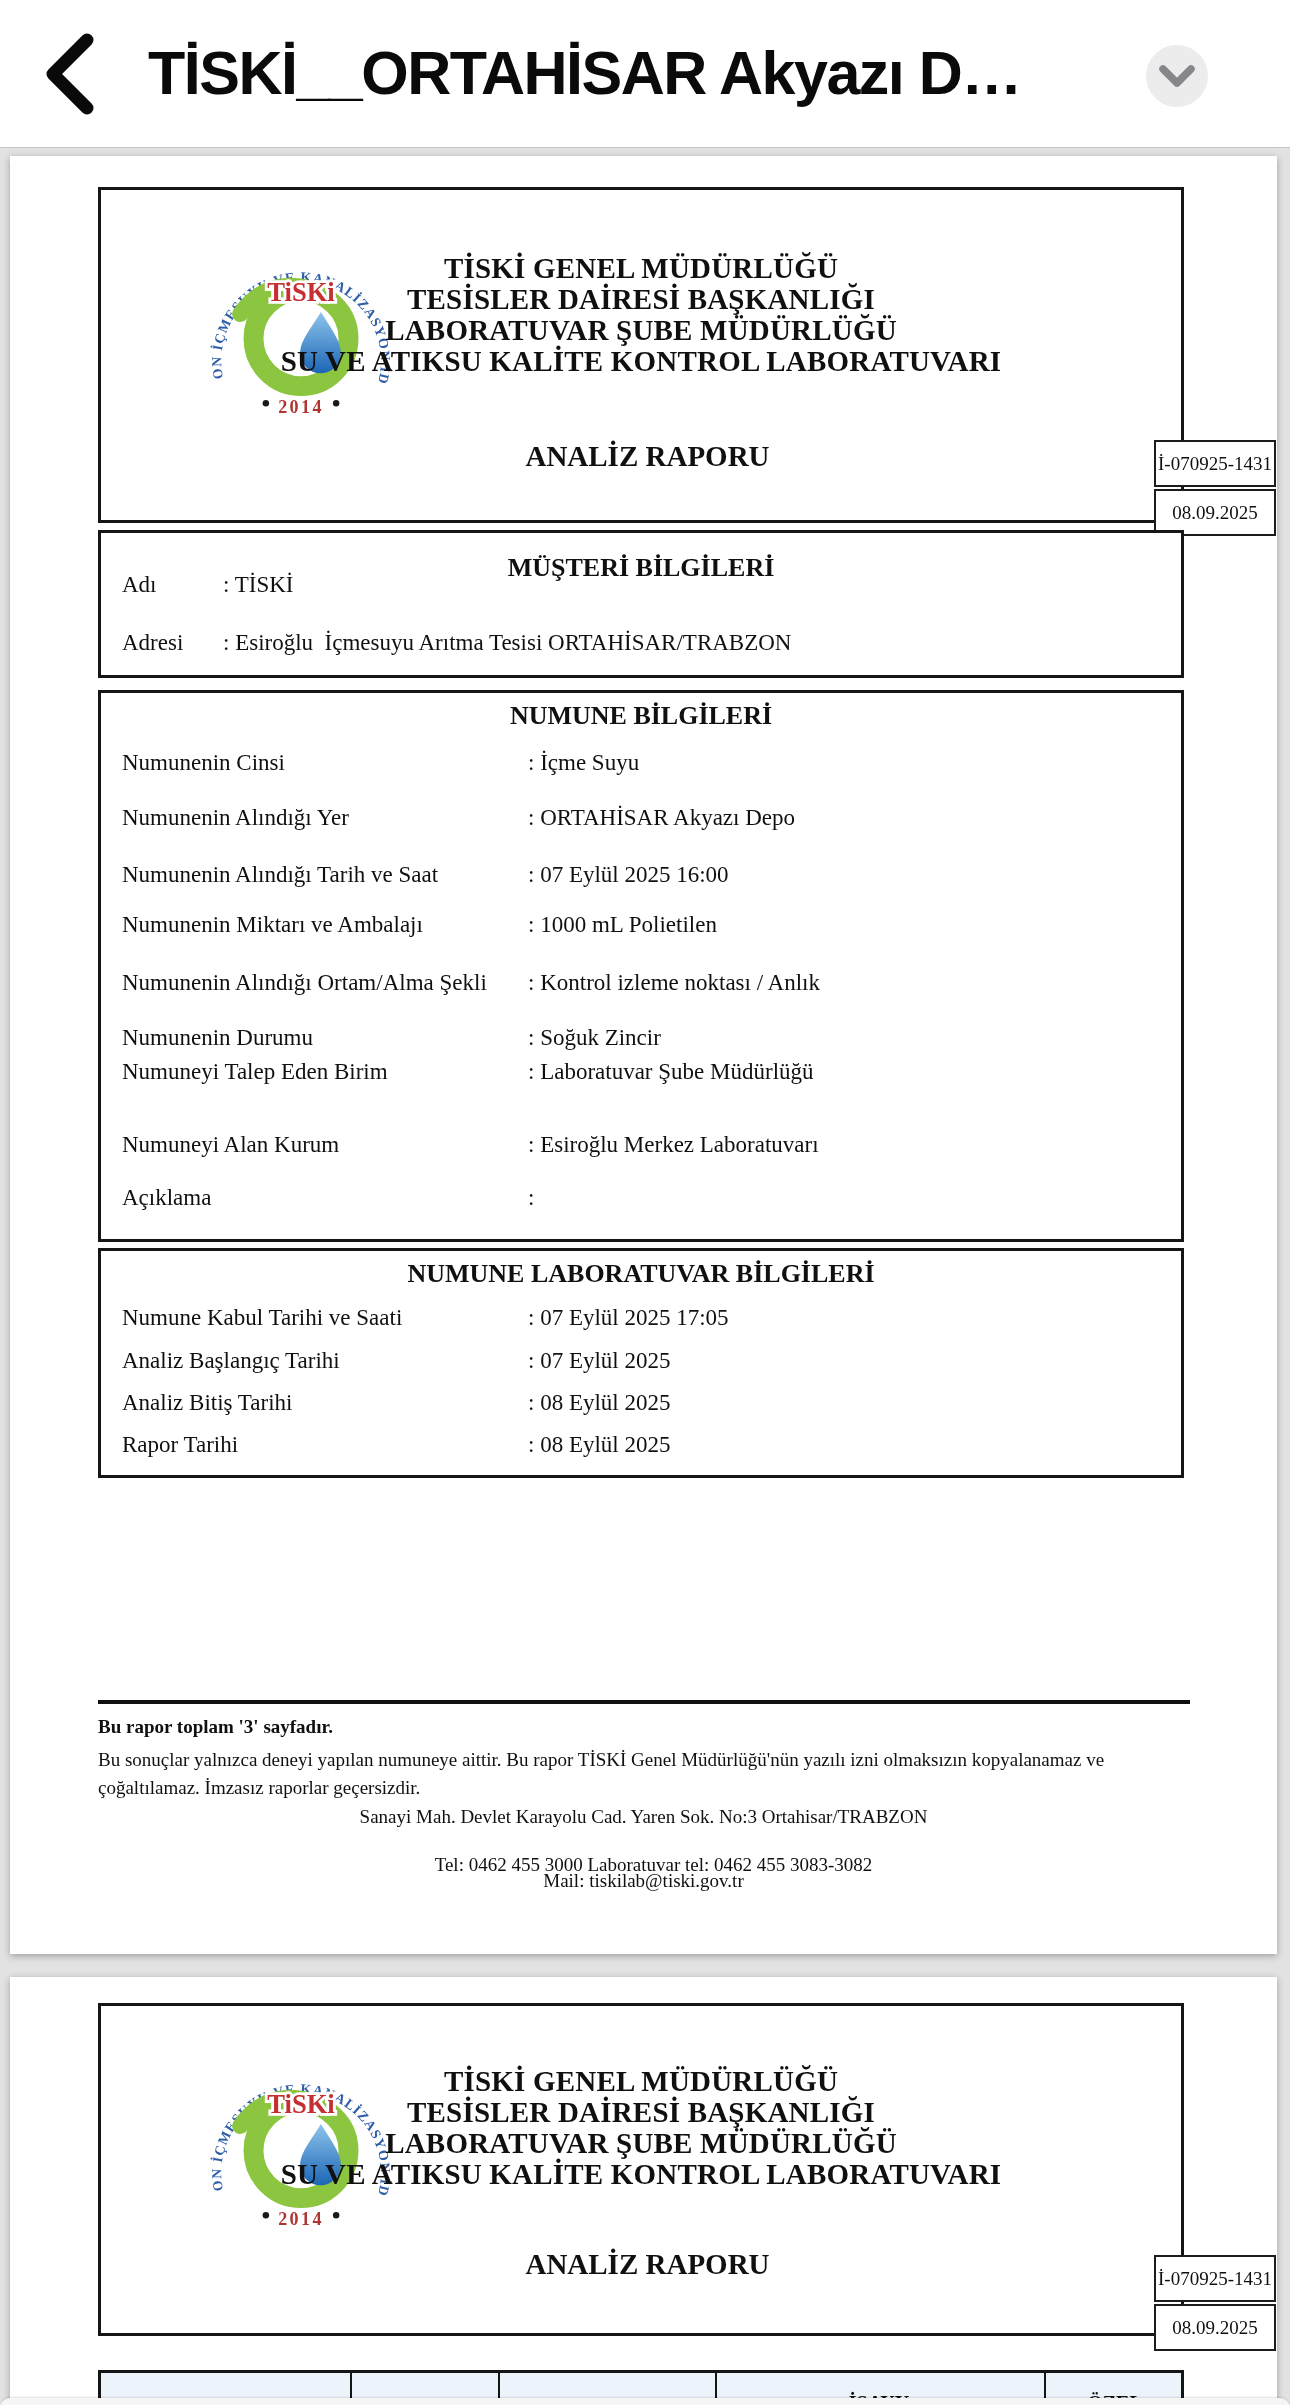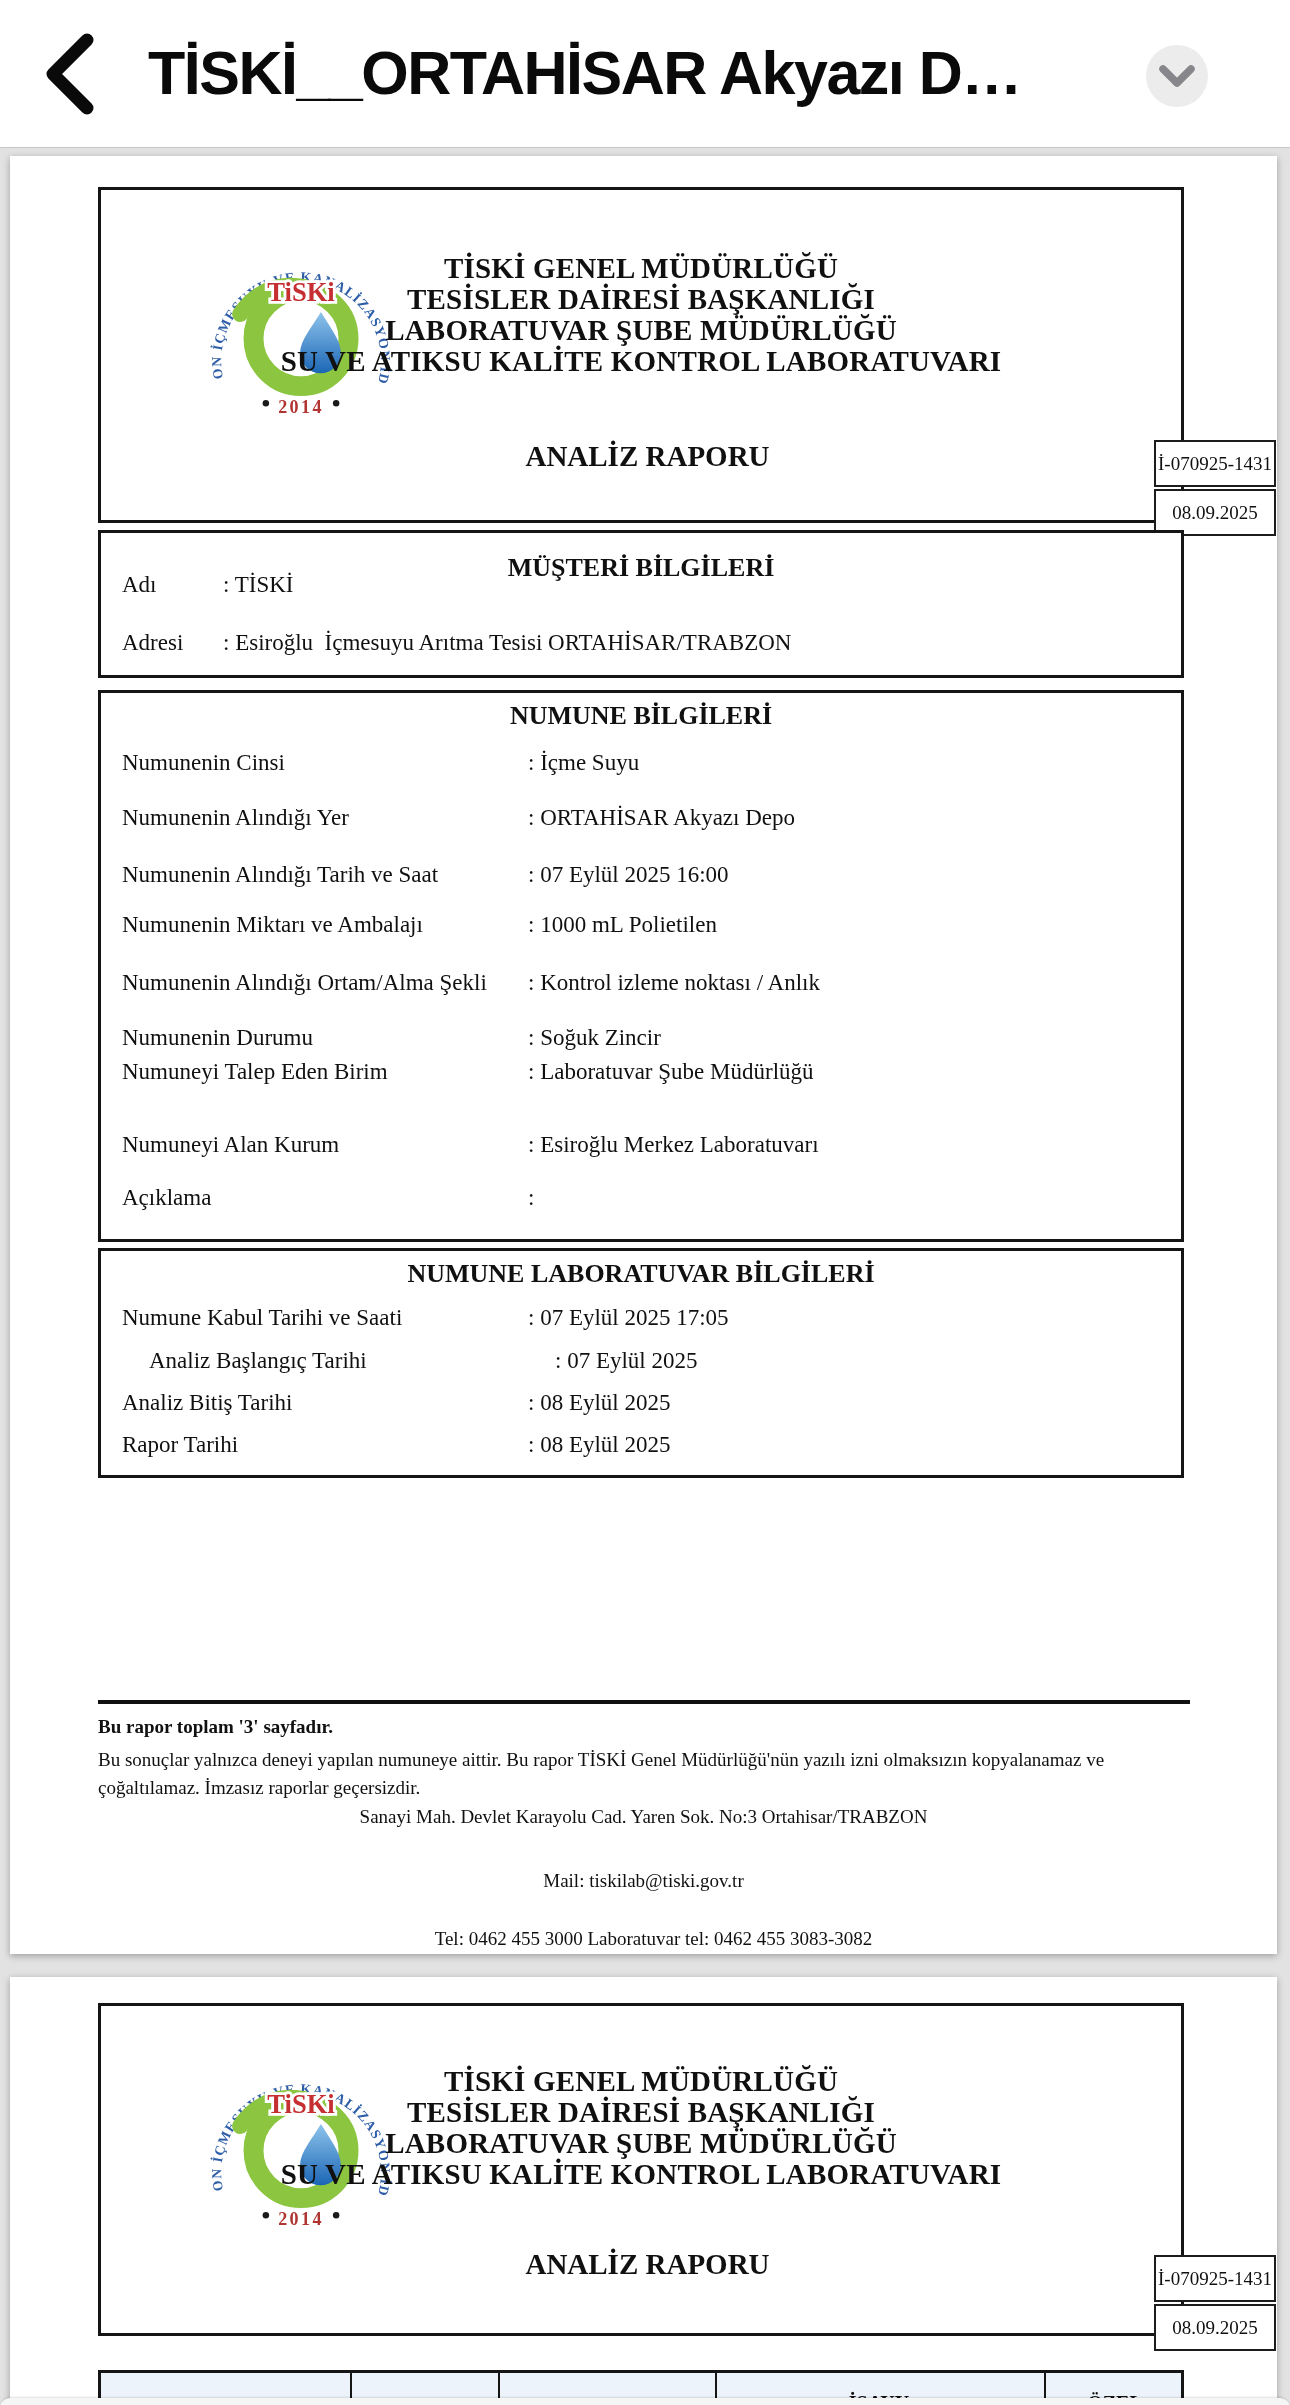--- a/index.html
+++ b/index.html
@@ -55,21 +55,21 @@
   .row .lbl{position:absolute;left:21px;font-weight:normal;white-space:pre;}
   .row .val{position:absolute;white-space:pre;}
   .cust-val{left:122px;}
   .wide-val{left:427px;}
 
   .foot-rule{position:absolute;left:88px;top:1544px;width:1092px;height:4px;background:#111;}
   .foot-note{position:absolute;left:88px;top:1560px;font-size:19px;font-weight:bold;font-family:Liberation Serif, serif;}
   .foot-disc{position:absolute;left:88px;top:1590px;width:1096px;font-size:19px;line-height:28px;}
   .foot-center{position:absolute;left:0;right:0;text-align:center;font-size:19px;}
   .addr{top:1650px;}
-  .tel{top:1772px;padding-left:20px;}
+  .tel{top:1698px;padding-left:20px;}
   .mail{top:1714px;}
 
   
   .p2-table{position:absolute;left:88px;top:393px;width:1086px;height:40px;box-sizing:border-box;
             border:3px solid #151515;border-bottom:none;background:#ecf3fb;overflow:hidden;}
   .tbl-div{position:absolute;top:0;bottom:0;width:2px;background:#151515;}
   .tbl-frag{position:absolute;top:19px;transform:translateX(-50%);font-size:20px;font-weight:bold;
             white-space:nowrap;}
 
   .bottom-sheet{position:absolute;left:0;top:2398px;width:1290px;height:10px;background:#f5f5f6;
@@ -181,21 +181,21 @@
           <span class="val wide-val">:</span>
         </div>
     </div>
 
     <div class="box" style="left:88px;top:1092px;width:1086px;height:230px;">
       <div class="sec-title" style="top:8px;">NUMUNE LABORATUVAR BİLGİLERİ</div>
       <div class="row" style="top:52px;">
           <span class="lbl">Numune Kabul Tarihi ve Saati</span>
           <span class="val wide-val">: 07 Eylül 2025 17:05</span>
         </div>
-      <div class="row" style="top:95px;margin-left:27px;">
+      <div class="row" style="top:95px;">
           <span class="lbl">Analiz Başlangıç Tarihi</span>
           <span class="val wide-val">: 07 Eylül 2025</span>
         </div>
       <div class="row" style="top:137px;">
           <span class="lbl">Analiz Bitiş Tarihi</span>
           <span class="val wide-val">: 08 Eylül 2025</span>
         </div>
       <div class="row" style="top:179px;">
           <span class="lbl">Rapor Tarihi</span>
           <span class="val wide-val">: 08 Eylül 2025</span>

